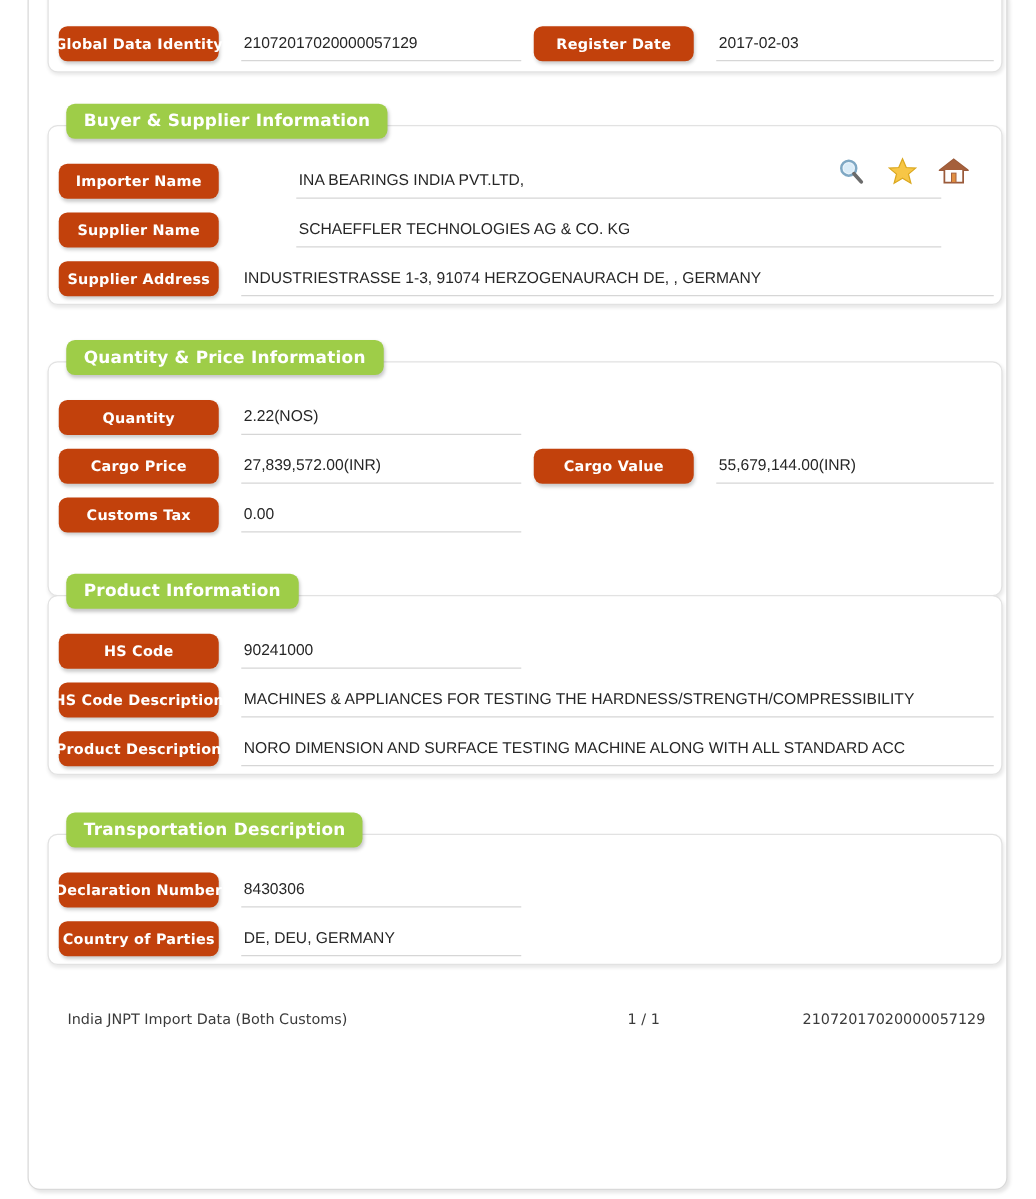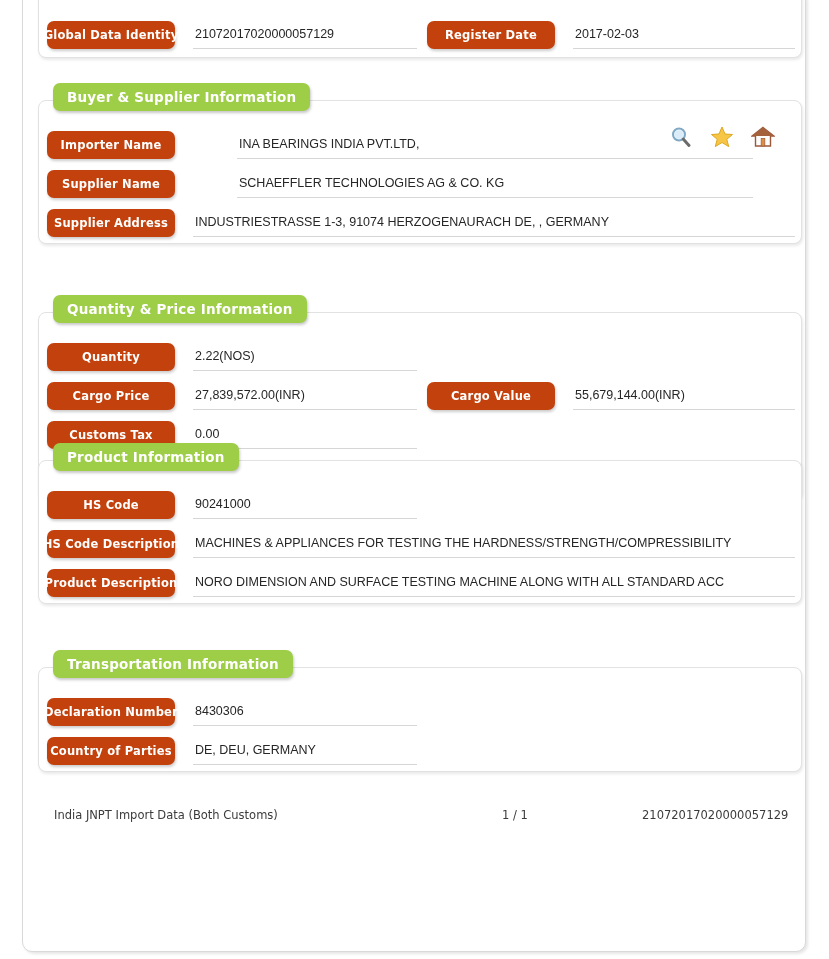--- a/index.html
+++ b/index.html
@@ -205,21 +205,21 @@
     <div class="row" style="left:8px; top:69px;">
       <div class="pill">Supplier Name</div>
       <div class="val w-long">SCHAEFFLER TECHNOLOGIES AG &amp; CO. KG</div>
     </div>
     <div class="row" style="left:8px; top:108px;">
       <div class="pill">Supplier Address</div>
       <div class="val w-xlong">INDUSTRIESTRASSE 1-3, 91074 HERZOGENAURACH DE, , GERMANY</div>
     </div>
   </div>
 
-  <div class="card" style="top:289px; height:188px;margin-top:23px;">
+  <div class="card" style="top:289px; height:188px;">
     <div class="section-tab">Quantity &amp; Price Information</div>
 
     <div class="row" style="left:8px; top:30px;">
       <div class="pill">Quantity</div>
       <div class="val w-short">2.22(NOS)</div>
     </div>
 
     <div class="row" style="left:8px; top:69px;">
       <div class="pill">Cargo Price</div>
       <div class="val w-short">27,839,572.00(INR)</div>
@@ -228,39 +228,39 @@
       <div class="pill">Cargo Value</div>
       <div class="val">55,679,144.00(INR)</div>
     </div>
 
     <div class="row" style="left:8px; top:108px;">
       <div class="pill">Customs Tax</div>
       <div class="val w-short">0.00</div>
     </div>
   </div>
 
-  <div class="card" style="top:460px; height:144px;">
+  <div class="card" style="top:476px; height:144px;">
     <div class="section-tab">Product Information</div>
 
     <div class="row" style="left:8px; top:30px;">
       <div class="pill">HS Code</div>
       <div class="val w-short">90241000</div>
     </div>
     <div class="row" style="left:8px; top:69px;">
       <div class="pill">HS Code Description</div>
       <div class="val w-xlong">MACHINES &amp; APPLIANCES FOR TESTING THE HARDNESS/STRENGTH/COMPRESSIBILITY</div>
     </div>
     <div class="row" style="left:8px; top:108px;">
       <div class="pill">Product Description</div>
       <div class="val w-xlong">NORO DIMENSION AND SURFACE TESTING MACHINE ALONG WITH ALL STANDARD ACC</div>
     </div>
   </div>
 
   <div class="card" style="top:667px; height:105px;">
-    <div class="section-tab">Transportation Information</div>
+    <div class="section-tab">Transportation Description</div>
 
     <div class="row" style="left:8px; top:30px;">
       <div class="pill">Declaration Number</div>
       <div class="val w-short">8430306</div>
     </div>
     <div class="row" style="left:8px; top:69px;">
       <div class="pill">Country of Parties</div>
       <div class="val w-short">DE, DEU, GERMANY</div>
     </div>
   </div>

